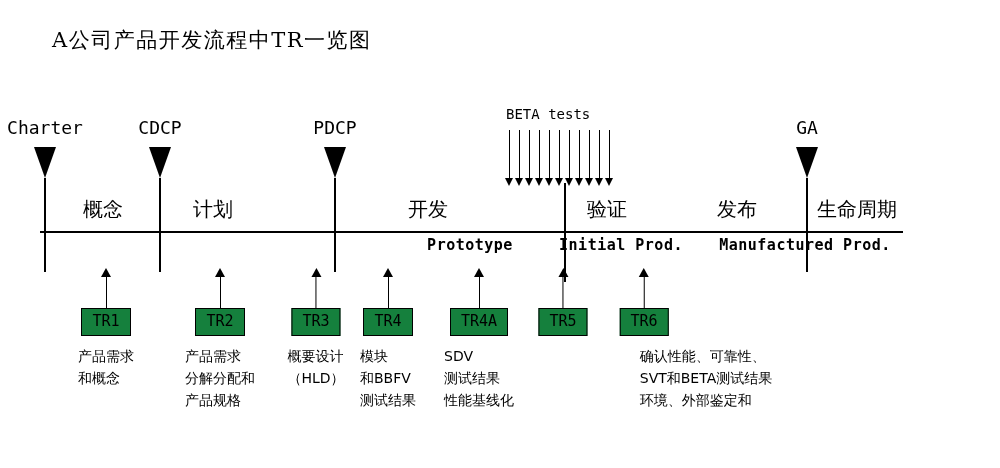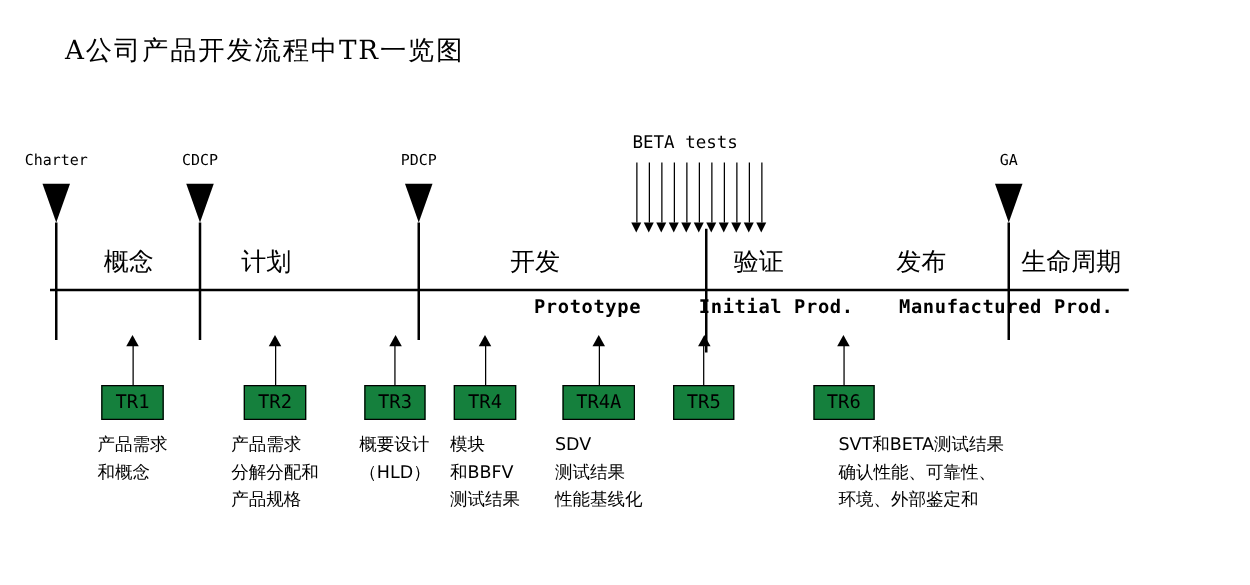--- a/index.html
+++ b/index.html
@@ -17,21 +17,21 @@
   
   .axis { position:absolute; left:40px; top:231px; width:940px; height:2px; background:#000; }
   .axis-head {
     position:absolute; left:976px; top:225px; width:0; height:0;
     border-left:13px solid #000; border-top:7px solid transparent; border-bottom:7px solid transparent;
   }
   .end-tick { position:absolute; left:983px; top:232px; width:2px; height:40px; background:#000; }
 
   
   .milestone { position:absolute; top:120px; width:100px; display:flex; flex-direction:column; align-items:center; }
-  .m-label { font-size:12px; height:16px; line-height:16px; white-space:nowrap; }
+  .m-label { font-size:18px; height:16px; line-height:16px; white-space:nowrap; }
   .m-tri {
     width:0; height:0; margin-top:11px;
     border-left:11px solid transparent; border-right:11px solid transparent; border-top:31px solid #000;
   }
   .m-line { width:2px; height:94px; background:#000; }
 
   
   .divider { position:absolute; left:564px; top:183px; width:2px; height:99px; background:#000; }
 
   
@@ -177,23 +177,23 @@
       <div>测试结果</div>
       <div>性能基线化</div>
     </div>
   </div>
 
   <div class="tr" style="left:563px">
     <div class="tr-arrow"></div>
     <div class="tr-box">TR5</div>
   </div>
 
-  <div class="tr" style="left:675px">
+  <div class="tr" style="left:644px">
     <div class="tr-arrow"></div>
     <div class="tr-box">TR6</div>
     <div class="tr-desc" style="transform:translateX(62px)">
+      <div>确认性能、可靠性、</div>
       <div>SVT和BETA测试结果</div>
-      <div>确认性能、可靠性、</div>
       <div>环境、外部鉴定和</div>
     </div>
   </div>
 
 </div>
 
 </body></html>

